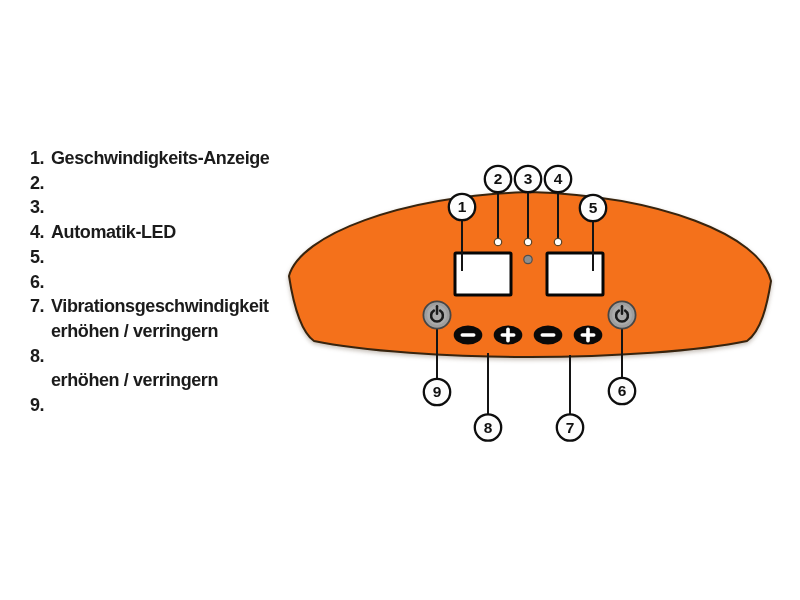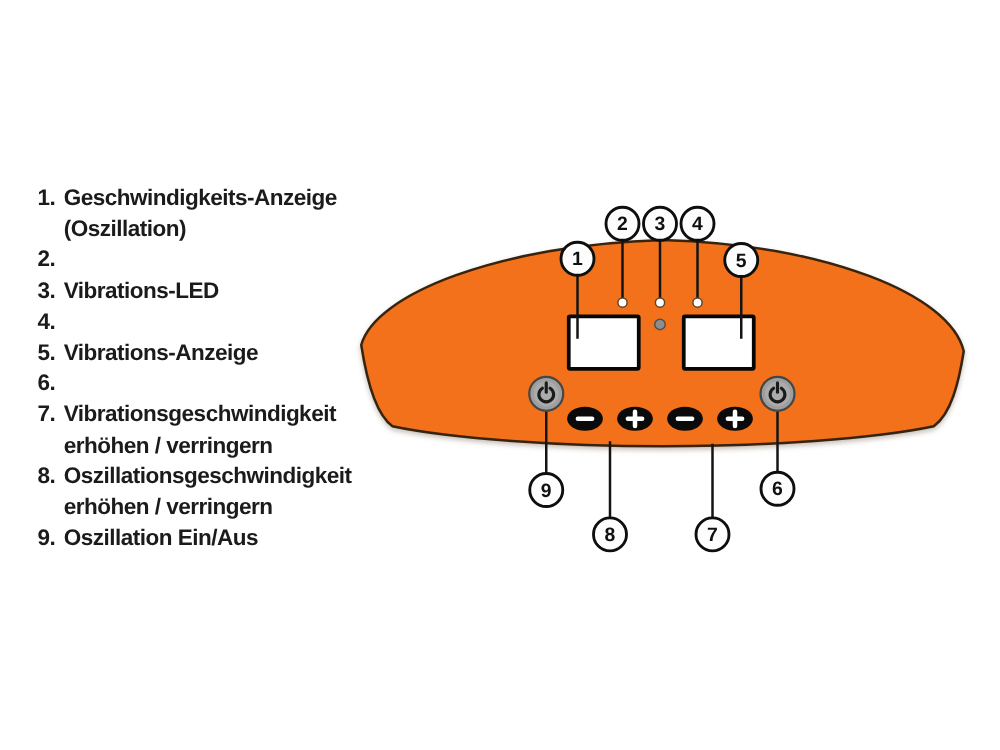--- a/index.html
+++ b/index.html
@@ -23,59 +23,52 @@
 <body>
 
 <div class="canvas">
 
   <div class="legend">
     <div class="legend-line">
         <span class="legend-num">1.</span>
         <span class="legend-txt">Geschwindigkeits-Anzeige</span>
       </div>
     <div class="legend-line">
-        <span class="legend-num"></span>
-        <span class="legend-txt">(Oszillation)</span>
-      </div>
-    <div class="legend-line">
         <span class="legend-num">2.</span>
       </div>
     <div class="legend-line">
         <span class="legend-num">3.</span>
-        <span class="legend-txt">Vibrations-LED</span>
       </div>
     <div class="legend-line">
         <span class="legend-num">4.</span>
+        <span class="legend-txt">Automatik-LED</span>
       </div>
     <div class="legend-line">
         <span class="legend-num">5.</span>
-        <span class="legend-txt">Vibrations-Anzeige</span>
       </div>
     <div class="legend-line">
         <span class="legend-num">6.</span>
       </div>
     <div class="legend-line">
         <span class="legend-num">7.</span>
         <span class="legend-txt">Vibrationsgeschwindigkeit</span>
       </div>
     <div class="legend-line">
         <span class="legend-num"></span>
         <span class="legend-txt">erhöhen / verringern</span>
       </div>
     <div class="legend-line">
         <span class="legend-num">8.</span>
-        <span class="legend-txt">Oszillationsgeschwindigkeit</span>
       </div>
     <div class="legend-line">
         <span class="legend-num"></span>
         <span class="legend-txt">erhöhen / verringern</span>
       </div>
     <div class="legend-line">
         <span class="legend-num">9.</span>
-        <span class="legend-txt">Oszillation Ein/Aus</span>
       </div>
   </div>
 
   <svg class="diagram" width="800" height="600" viewBox="0 0 800 600">
 
     <path class="body-shape" d="M 289 276 C 300 235 400 196 530 192 C 660 196 760 235 771 281
              C 767 306 761 331 747 341 C 700 351 612 357 530 357
              C 450 357 361 351 314 341 C 300 331 293 302 289 276 Z" stroke="#38240E" stroke-width="2" stroke-linejoin="round" fill="#F4711B"></path>
 
     <line x1="498" y1="191" x2="498" y2="240" stroke="#141414" stroke-width="2"></line>

